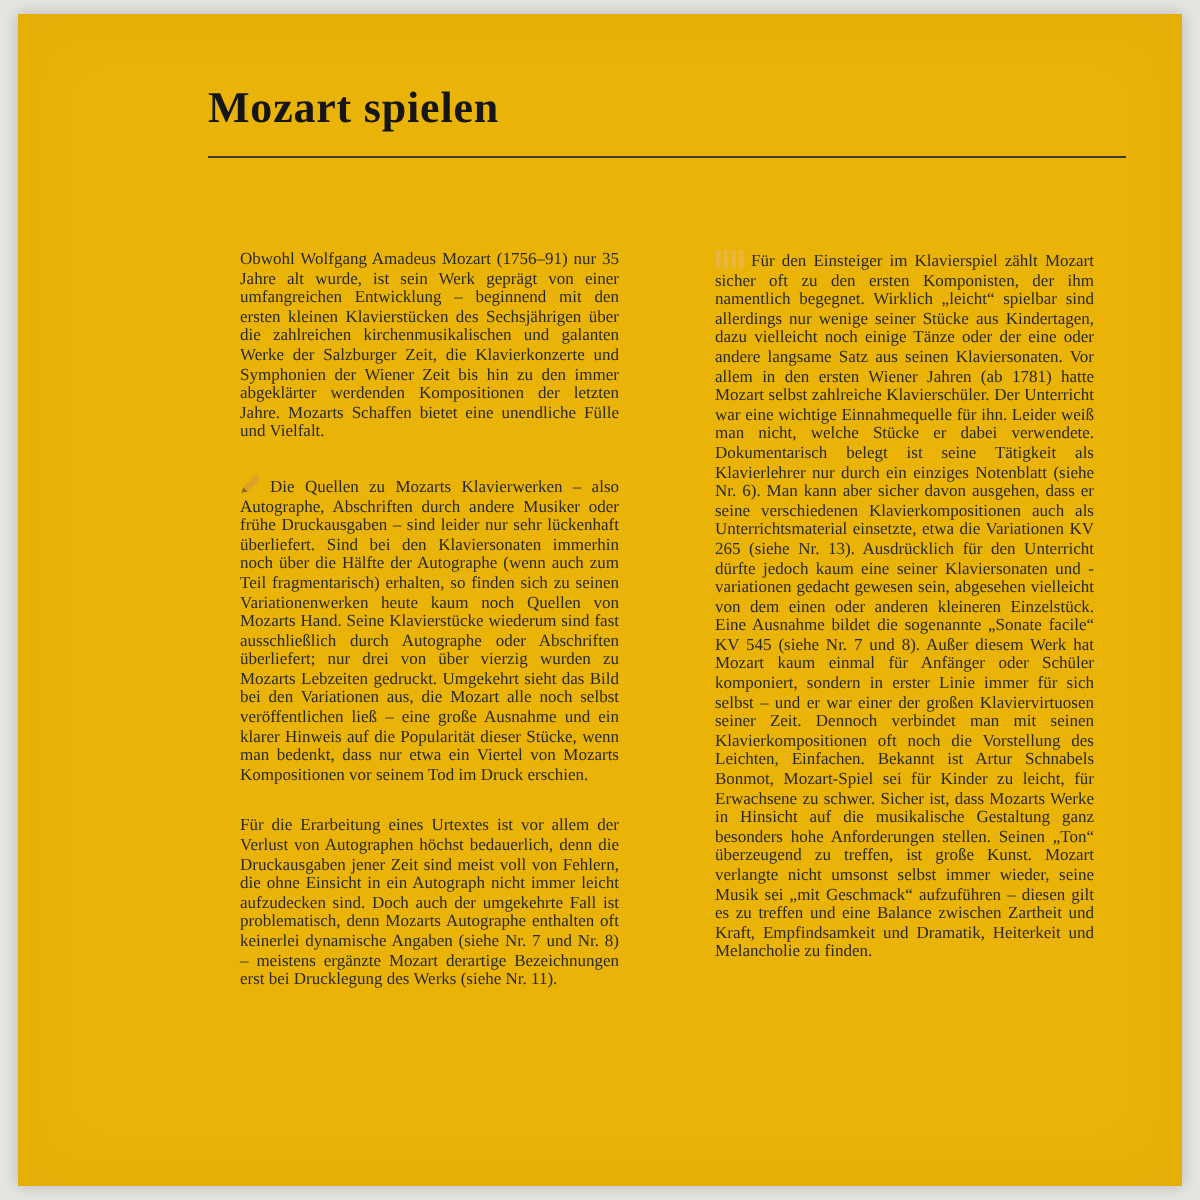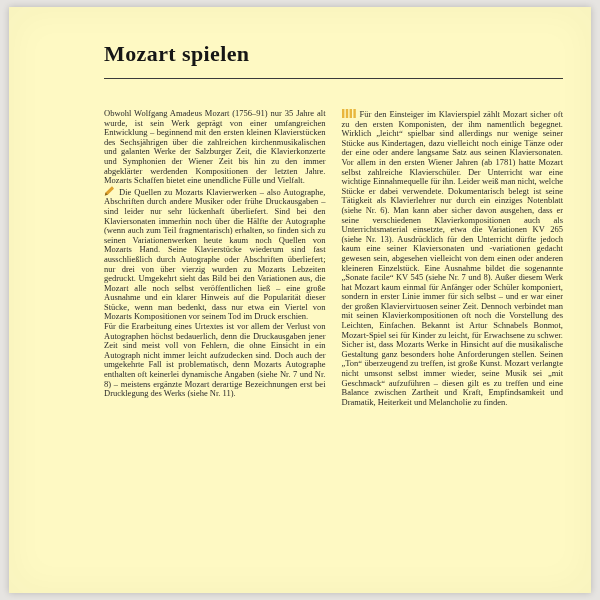--- a/index.html
+++ b/index.html
@@ -17,21 +17,21 @@
     position: relative;
     width: 600px;
     height: 600px;
   }
   .page {
     position: absolute;
     left: 9px;
     top: 7px;
     right: 9px;
     bottom: 7px;
-    background: #fef9c3;
+    background: #eab308;
     box-shadow: 0 0 7px rgba(0,0,0,0.20), inset 0 0 40px rgba(60,55,45,0.04);
   }
   .content {
     position: absolute;
     left: 95px;
     right: 28px;
     top: 34px;
   }
   .page-title {
     margin: 0;
@@ -53,21 +53,21 @@
   .col {
     flex: 1 1 0;
     min-width: 0;
     text-align: justify;
     font-size: 8.5px;
     line-height: 9.6px;
     color: #2a2a2a;
     hyphens: auto;
   }
   .col p {
-    margin: 0;
+    margin: 16px;
   }
   .icon {
     display: inline-block;
     vertical-align: -1px;
     margin-right: 4px;
     line-height: 0;
   }
 </style>
 </head>
 <body>

